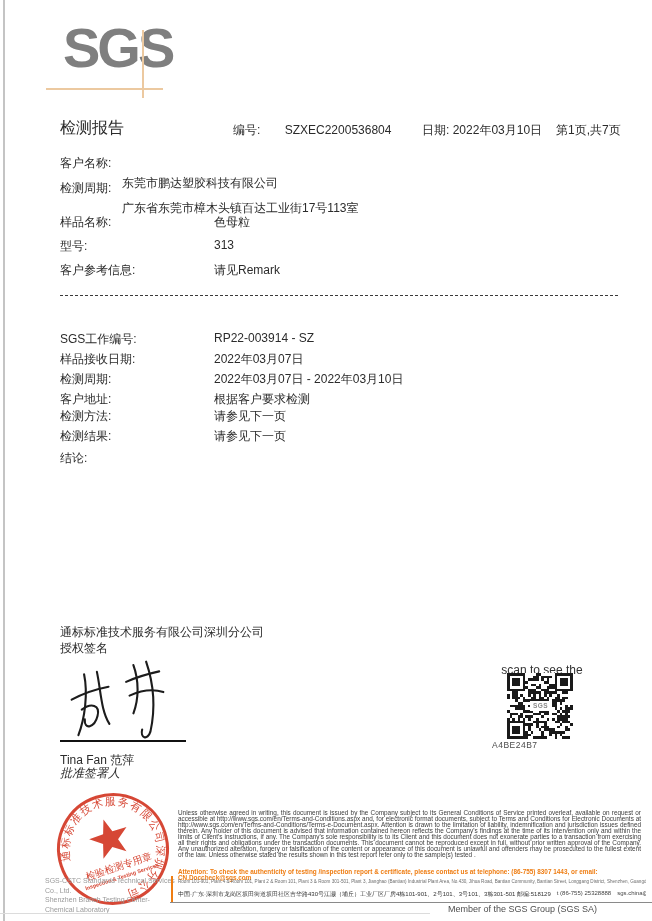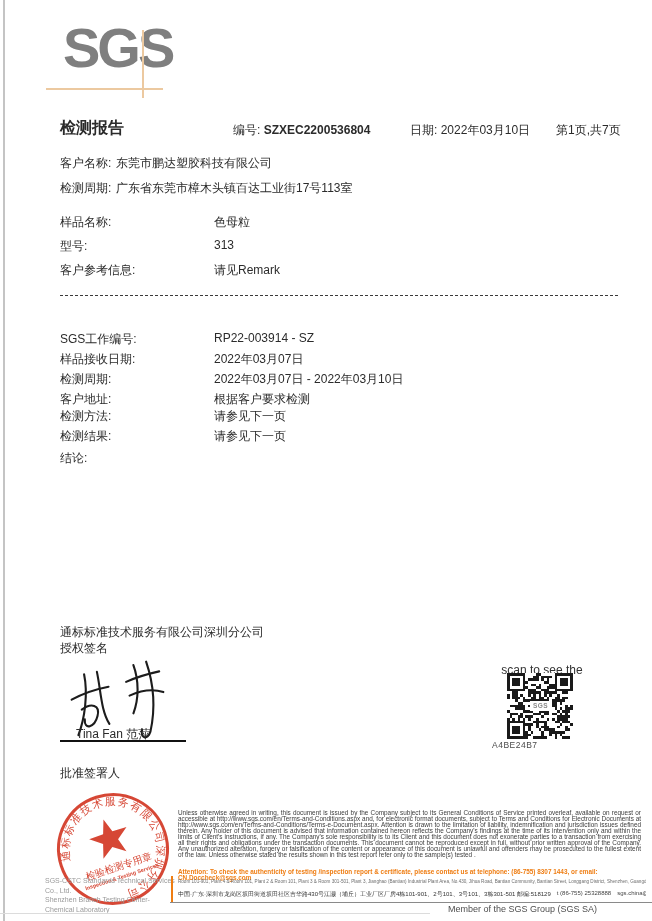--- a/index.html
+++ b/index.html
@@ -6,39 +6,39 @@
   .page{
     position:relative;width:652px;height:921px;background:#ffffff;overflow:hidden;
     font-family:"Liberation Sans","DejaVu Sans",sans-serif;color:#2b2b2b;
   }
   .edge-line{position:absolute;left:3px;top:0;width:2px;height:921px;background:#c4c4c4;}
   
   .logo{position:absolute;left:63px;top:20px;font-size:56px;font-weight:700;color:#7f7f7f;letter-spacing:-3px;line-height:1;}
   .logo-hline{position:absolute;left:46px;top:88px;width:117px;height:2px;background:#ecc9a0;}
   .logo-vline{position:absolute;left:142px;top:30px;width:2px;height:68px;background:#ecc9a0;}
   
-  .doc-title{position:absolute;left:60px;top:118px;font-size:16px;font-weight:700;}
+  .doc-title{position:absolute;left:60px;top:118px;font-size:16px;font-weight:400;}
   .hmeta{position:absolute;top:122px;font-size:12px;white-space:nowrap;}
   
   .row{position:absolute;left:0;top:0;width:652px;font-size:12px;}
   .row .lbl{position:absolute;left:60px;white-space:nowrap;}
   .row .val{position:absolute;white-space:nowrap;}
-  .val-c1{left:116px;}
+  .val-c1{left:122px;margin-top:20px;}
   .val-c2{left:214px;}
   .note{position:absolute;left:60px;font-size:12px;}
   .dashed{position:absolute;left:60px;top:295px;width:558px;border-top:1.5px dashed #3a3a3a;}
   
   .conclusion{position:absolute;left:222px;top:448px;width:412px;font-size:11.5px;line-height:16px;text-align:justify;}
   
   .sig-company{position:absolute;left:60px;top:624px;font-size:12px;}
   .sig-auth{position:absolute;left:60px;top:640px;font-size:12px;}
   .sig-svg{position:absolute;left:66px;top:658px;}
   .sig-line{position:absolute;left:60px;top:740px;width:126px;height:2px;background:#111;}
-  .sig-name{position:absolute;left:60px;top:726px;font-size:12px;margin-left:16px;}
-  .sig-title{position:absolute;left:60px;top:765px;font-size:12px;}
+  .sig-name{position:absolute;left:60px;top:752px;font-size:12px;}
+  .sig-title{position:absolute;left:60px;top:765px;font-size:12px;font-style:italic;}
   
   .qr-caption{position:absolute;left:492px;top:663px;width:100px;text-align:center;font-size:12px;color:#333;}
   .qr-box{position:absolute;left:507px;top:673px;width:66px;height:66px;background:#fff;}
   .qr-grid{display:grid;grid-template-columns:repeat(25,1fr);grid-template-rows:repeat(25,1fr);width:66px;height:66px;}
   .qr-grid div{background:#fff;}
   .qr-grid div.d{background:#1a1a1a;}
   .qr-center{position:absolute;left:23px;top:28px;width:21px;height:10px;background:#fff;
     font-size:6.5px;font-weight:700;color:#8a8a8a;text-align:center;line-height:10px;letter-spacing:0.5px;}
   .qr-code{position:absolute;left:492px;top:740px;width:100px;text-align:left;font-size:8.5px;color:#4a4a4a;letter-spacing:0.5px;}
   
@@ -66,23 +66,23 @@
 <div class="page">
   <div class="edge-line"></div>
 
   <div class="logo">SGS</div>
   <div class="logo-hline"></div>
   <div class="logo-vline"></div>
 
   <div class="doc-title">检测报告</div>
   <div class="hmeta" style="left:233px;">
     <span>编号:</span>
-    <span style="font-weight:700;">SZXEC2200536804</span>
-  </div>
-  <div class="hmeta" style="left:410px;">
+    <span style="font-weight:400;margin-left:21px;">SZXEC2200536804</span>
+  </div>
+  <div class="hmeta" style="left:422px;">
     <span>日期:</span>
     <span>2022年03月10日</span>
   </div>
   <div class="hmeta" style="left:556px;">第1页,共7页</div>
 
   <div class="row" style="top:155px;">
     <span class="lbl">客户名称:</span>
     <span class="val val-c1">东莞市鹏达塑胶科技有限公司</span>
   </div>
   <div class="row" style="top:180px;">

